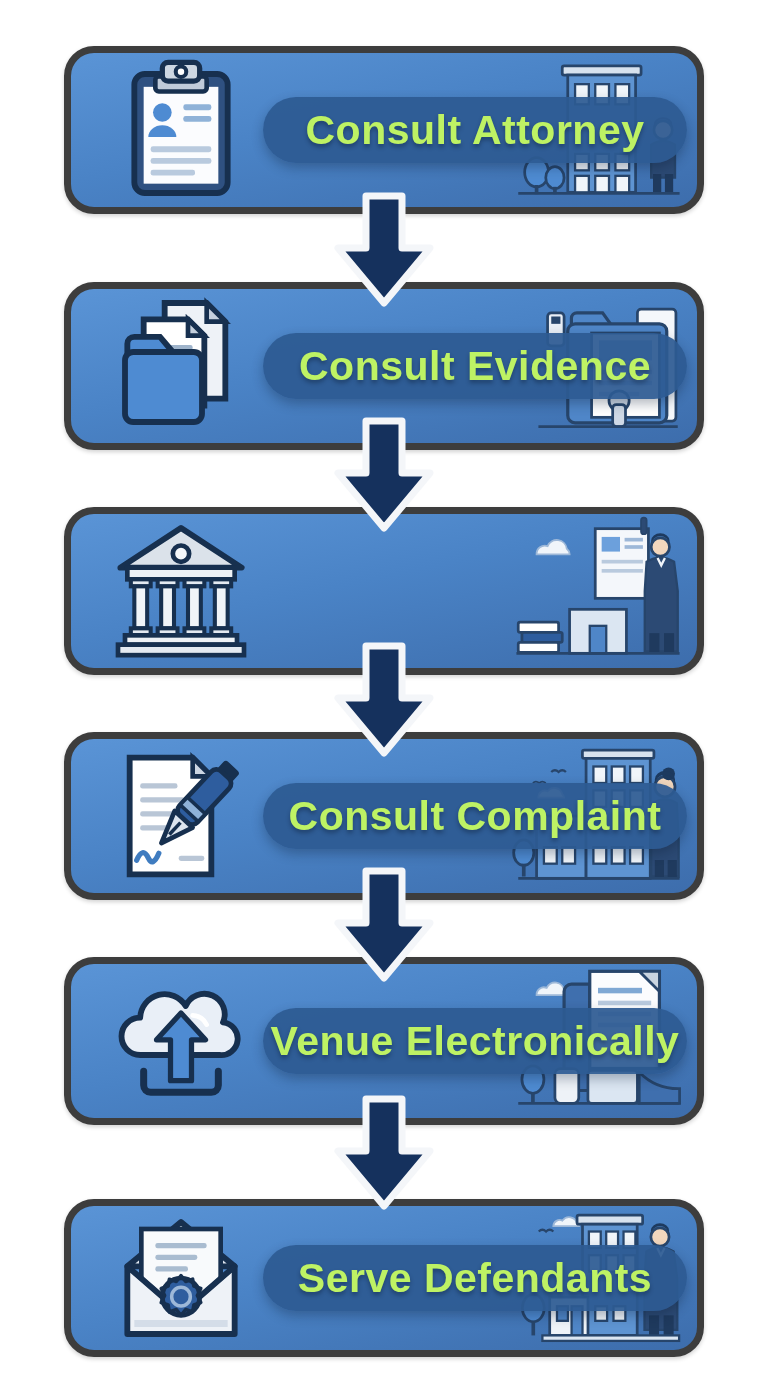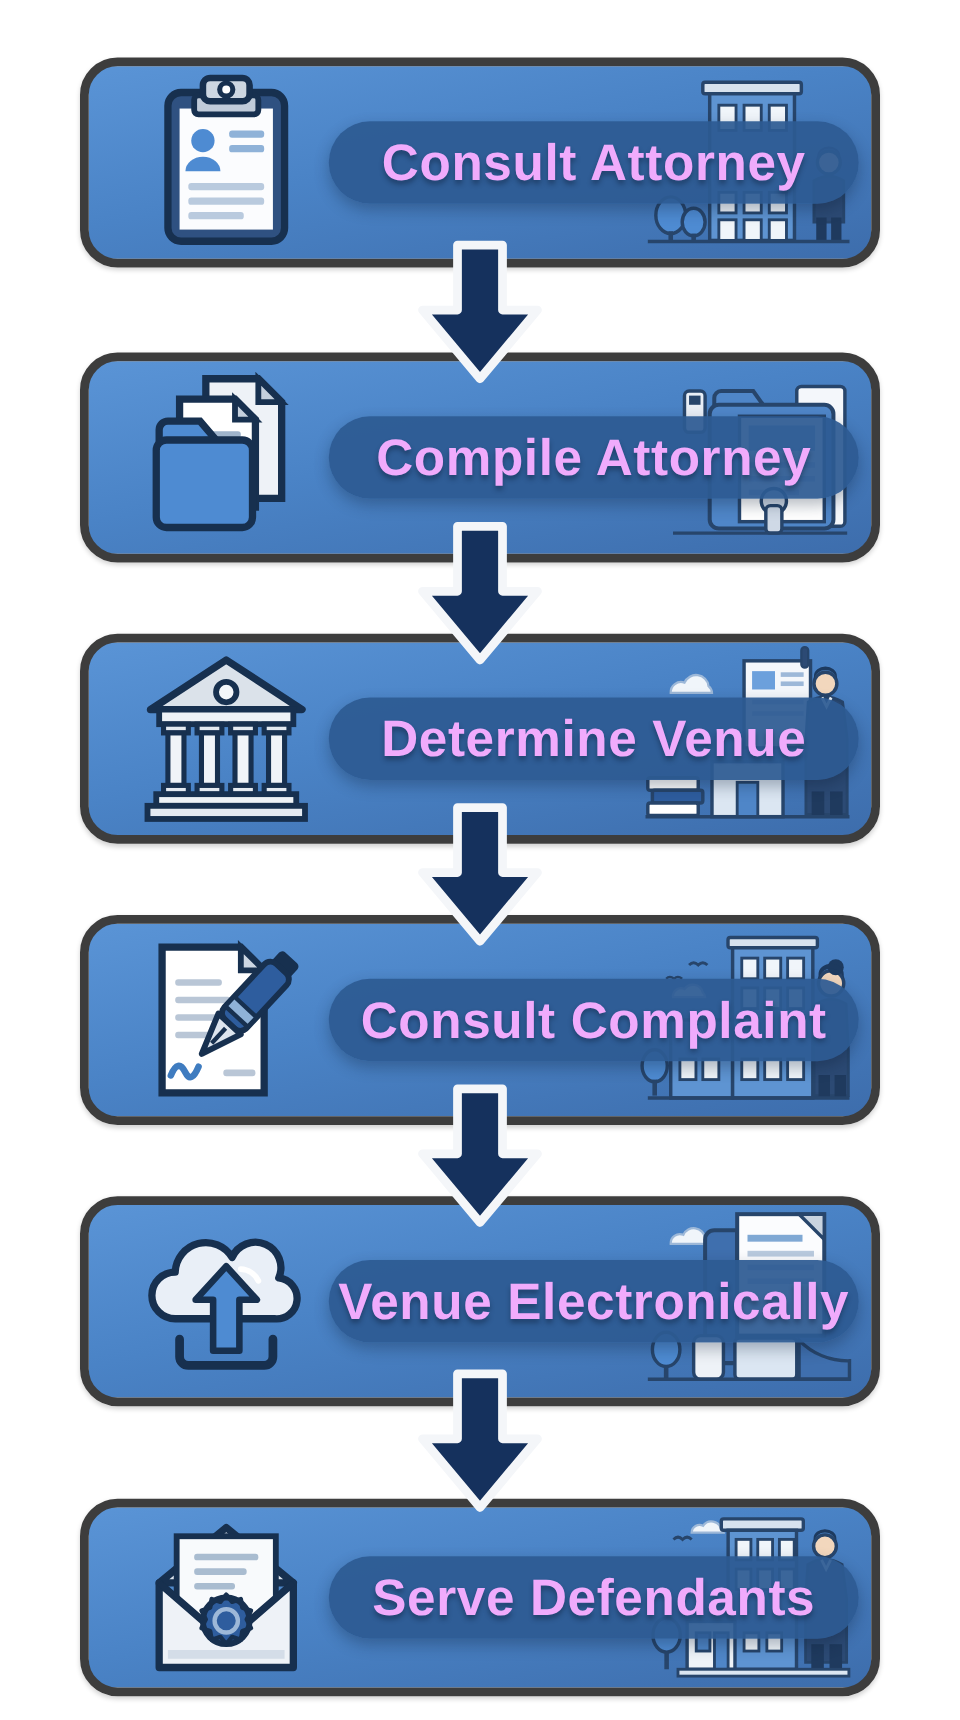--- a/index.html
+++ b/index.html
@@ -12,21 +12,21 @@
   .card-inner{position:absolute;inset:0;border-radius:22px;overflow:hidden;}
   .icon{position:absolute;left:40px;top:50%;transform:translateY(-50%);
         width:140px;height:142px;z-index:2;}
   .icon svg{width:100%;height:100%;}
   .scene{position:absolute;right:4px;top:0;width:190px;height:100%;z-index:1;}
   .scene svg{width:100%;height:100%;}
   .pill{position:absolute;left:192px;top:50%;transform:translateY(-50%);
         width:424px;height:66px;border-radius:33px;background:rgba(45,90,146,0.93);
         box-shadow:0 5px 12px rgba(10,25,50,0.30);z-index:3;
         display:flex;align-items:center;justify-content:center;}
-  .pill span{color:#f0abfc;font-size:41px;font-weight:700;white-space:nowrap;
+  .pill span{color:#bef264;font-size:41px;font-weight:700;white-space:nowrap;
         letter-spacing:0.5px;text-shadow:0 3px 4px rgba(8,20,42,0.38);}
   .arrow{position:absolute;left:324px;width:120px;height:115px;z-index:6;}
   .arrow svg{width:100%;height:100%;}
 </style>
 </head>
 <body>
 
 <div id="page">
 
   <div class="card" style="top:46px">
@@ -105,21 +105,21 @@
           <path d="M28 20 h38 l14 14 v60 h-52 z" fill="#ffffff" stroke="#17304f" stroke-width="5"></path>
           <path d="M66 20 l14 14 h-14 z" fill="#c5d0dd" stroke="#17304f" stroke-width="4"></path>
           <rect x="36" y="42" width="34" height="4.5" rx="2" fill="#9fb4cb"></rect>
           <rect x="36" y="52" width="38" height="4.5" rx="2" fill="#9fb4cb"></rect>
           <rect x="36" y="62" width="38" height="4.5" rx="2" fill="#9fb4cb"></rect>
           <path d="M14 50 v-9 a6 6 0 0 1 6 -6 h22 l11 13 z" fill="#4e8bd2" stroke="#17304f" stroke-width="5"></path>
           <rect x="12" y="48" width="66" height="60" rx="7" fill="#4e8bd2" stroke="#17304f" stroke-width="5"></rect>
         </svg>
       </div>
       <div class="pill">
-        <span>Compile Attorney</span>
+        <span>Consult Evidence</span>
       </div>
     </div>
   </div>
 
   <div class="card" style="top:507px">
     <div class="card-inner">
       <div class="scene">
         <svg viewBox="0 0 190 168" fill="none">
           <path d="M28 44 a9 9 0 0 1 12 -9 a11 11 0 0 1 21 3 a8 8 0 0 1 3 6 z" fill="#f0f5fa" stroke="#9db8d8" stroke-width="2"></path>
           <path d="M92 20 q4 -4 8 0 q4 -4 8 0" stroke="#27456b" stroke-width="2.5" fill="none"></path>
@@ -157,23 +157,20 @@
           <rect x="40" y="92" width="17" height="6" fill="#e4eaf1" stroke="#17304f" stroke-width="3.5"></rect>
           <rect x="63" y="50" width="17" height="6" fill="#e4eaf1" stroke="#17304f" stroke-width="3.5"></rect>
           <rect x="66" y="56" width="11" height="36" fill="#f0f4f8" stroke="#17304f" stroke-width="3.5"></rect>
           <rect x="63" y="92" width="17" height="6" fill="#e4eaf1" stroke="#17304f" stroke-width="3.5"></rect>
           <rect x="86" y="50" width="17" height="6" fill="#e4eaf1" stroke="#17304f" stroke-width="3.5"></rect>
           <rect x="89" y="56" width="11" height="36" fill="#f0f4f8" stroke="#17304f" stroke-width="3.5"></rect>
           <rect x="86" y="92" width="17" height="6" fill="#e4eaf1" stroke="#17304f" stroke-width="3.5"></rect>
           <rect x="12" y="98" width="96" height="8" fill="#eef2f6" stroke="#17304f" stroke-width="4"></rect>
           <rect x="6" y="106" width="108" height="9" fill="#e4eaf1" stroke="#17304f" stroke-width="4"></rect>
         </svg>
-      </div>
-      <div class="pill">
-        <span>Determine Venue</span>
       </div>
     </div>
   </div>
 
   <div class="card" style="top:732px">
     <div class="card-inner">
       <div class="scene">
         <svg viewBox="0 0 190 168" fill="none">
           <path d="M44 36 q4 -4 8 0 q4 -4 8 0" stroke="#27456b" stroke-width="2.5" fill="none"></path>
           <path d="M24 48 q3 -3 7 0 q3 -3 7 0" stroke="#27456b" stroke-width="2" fill="none"></path>

